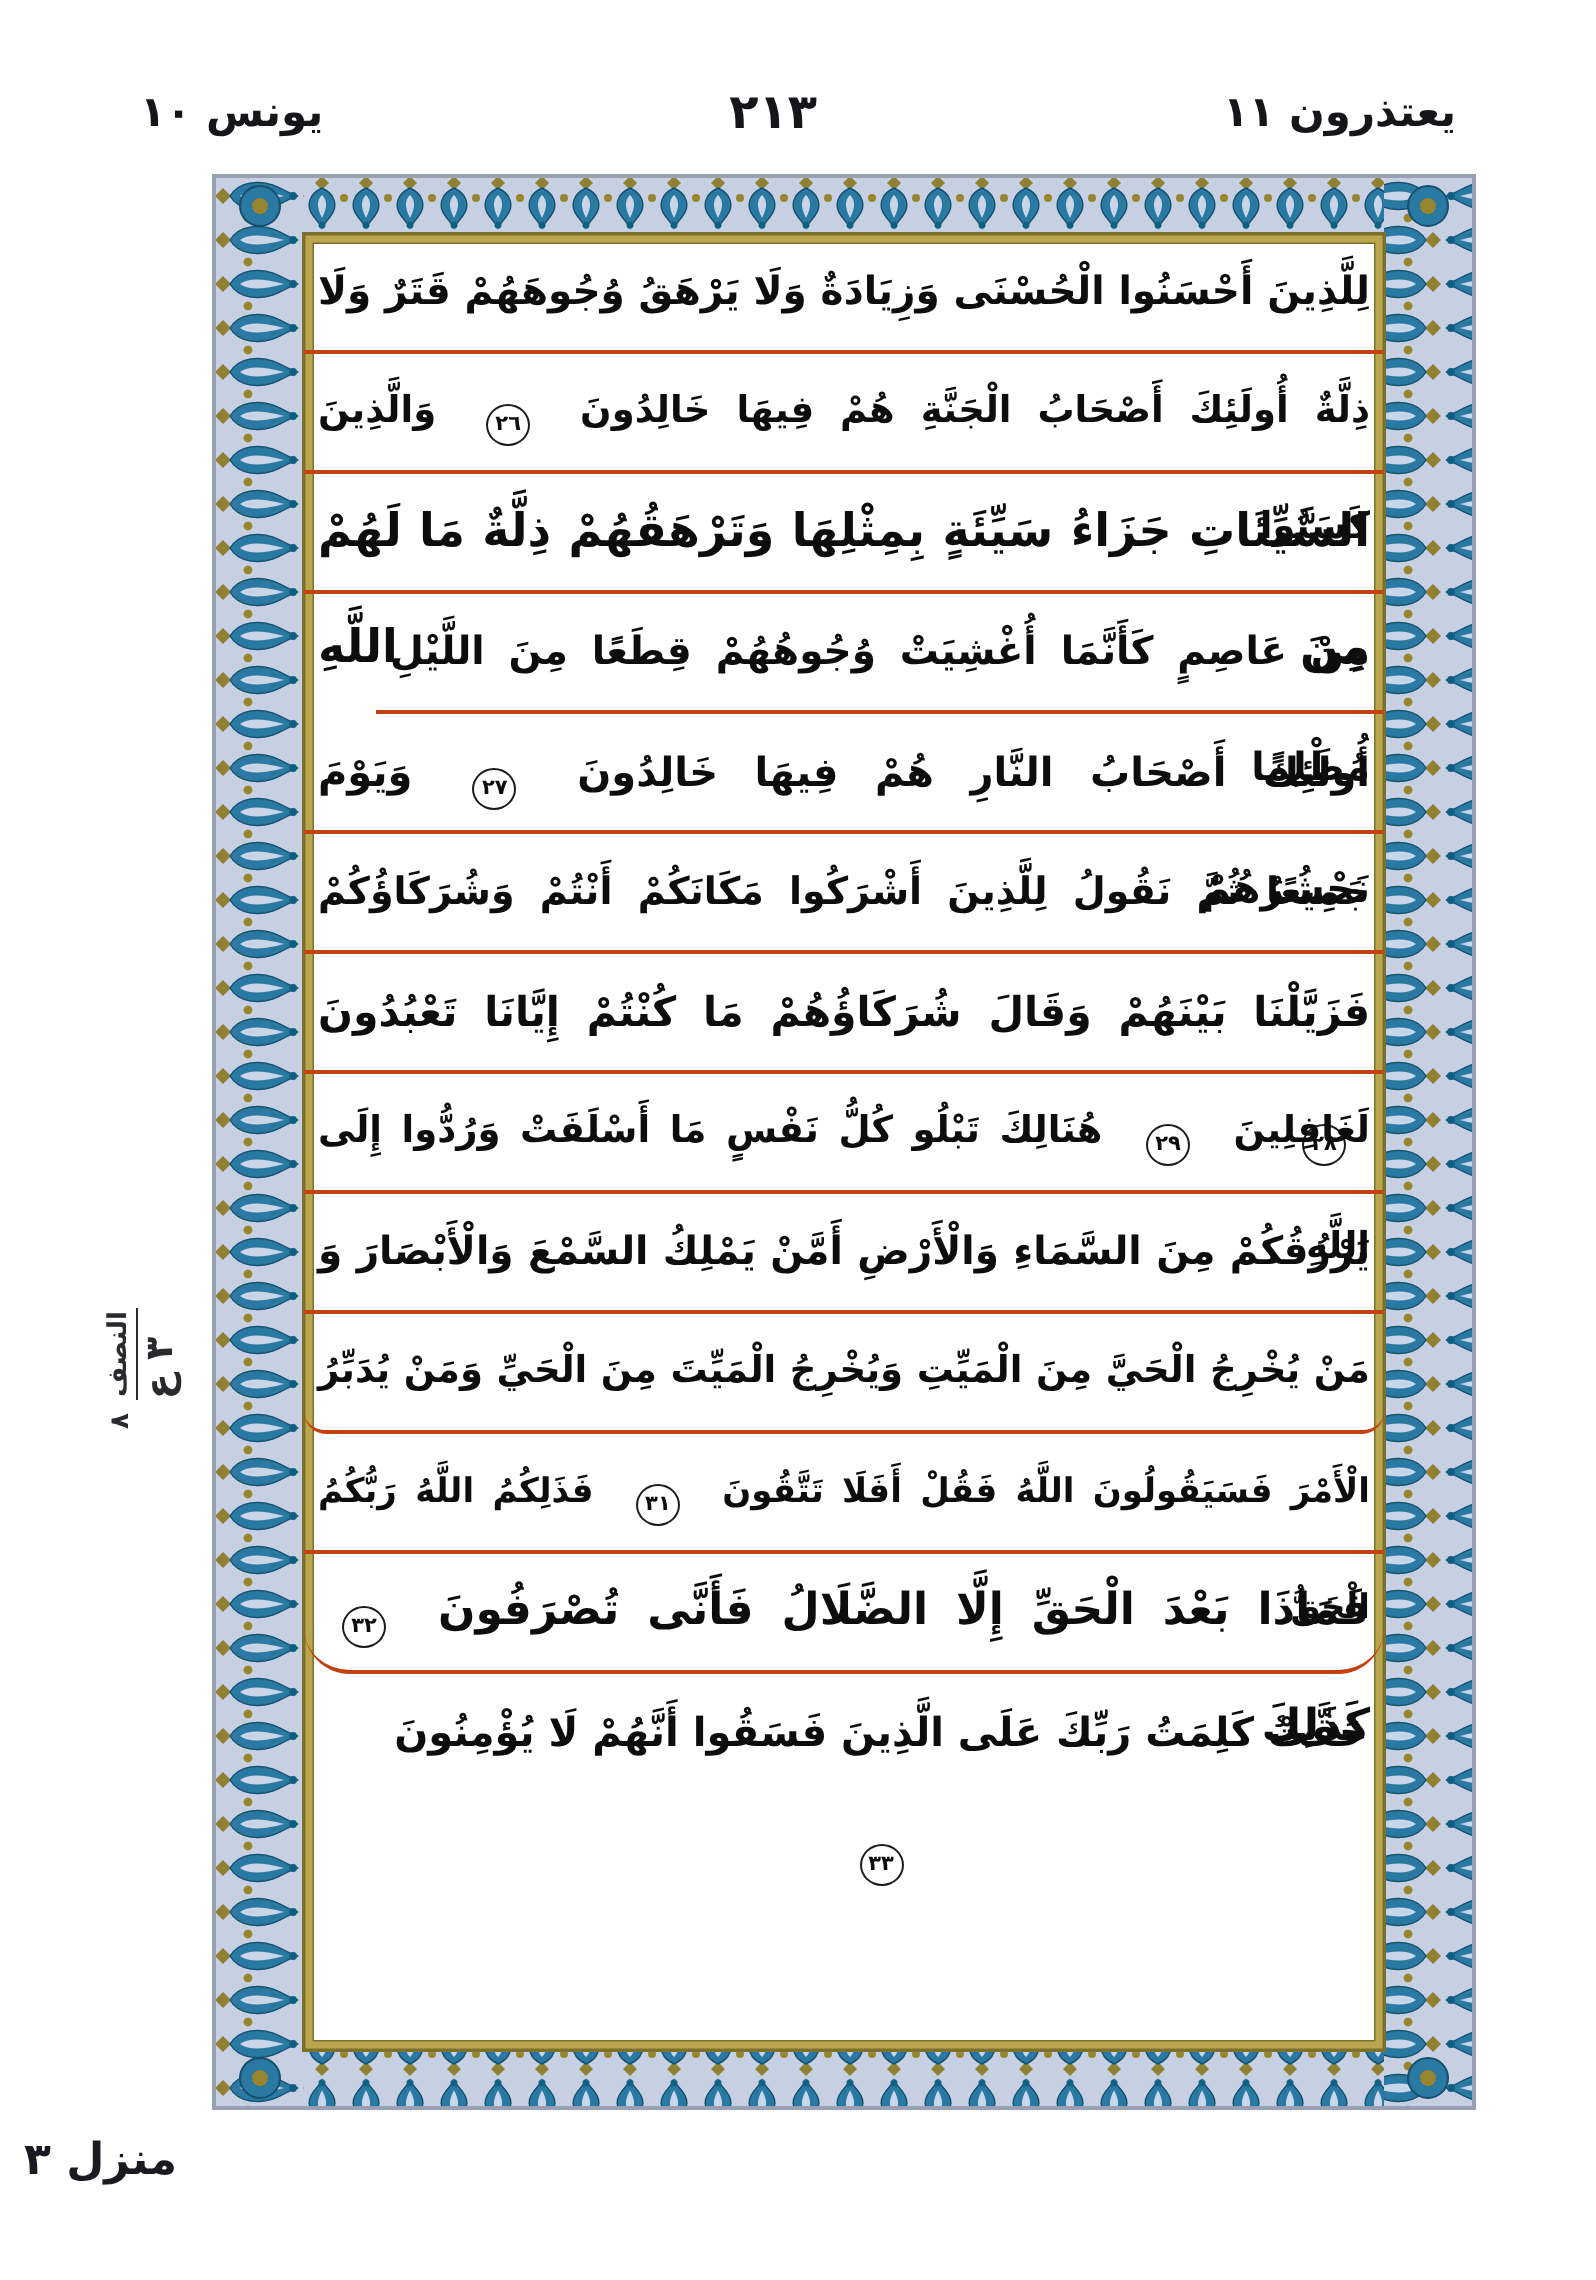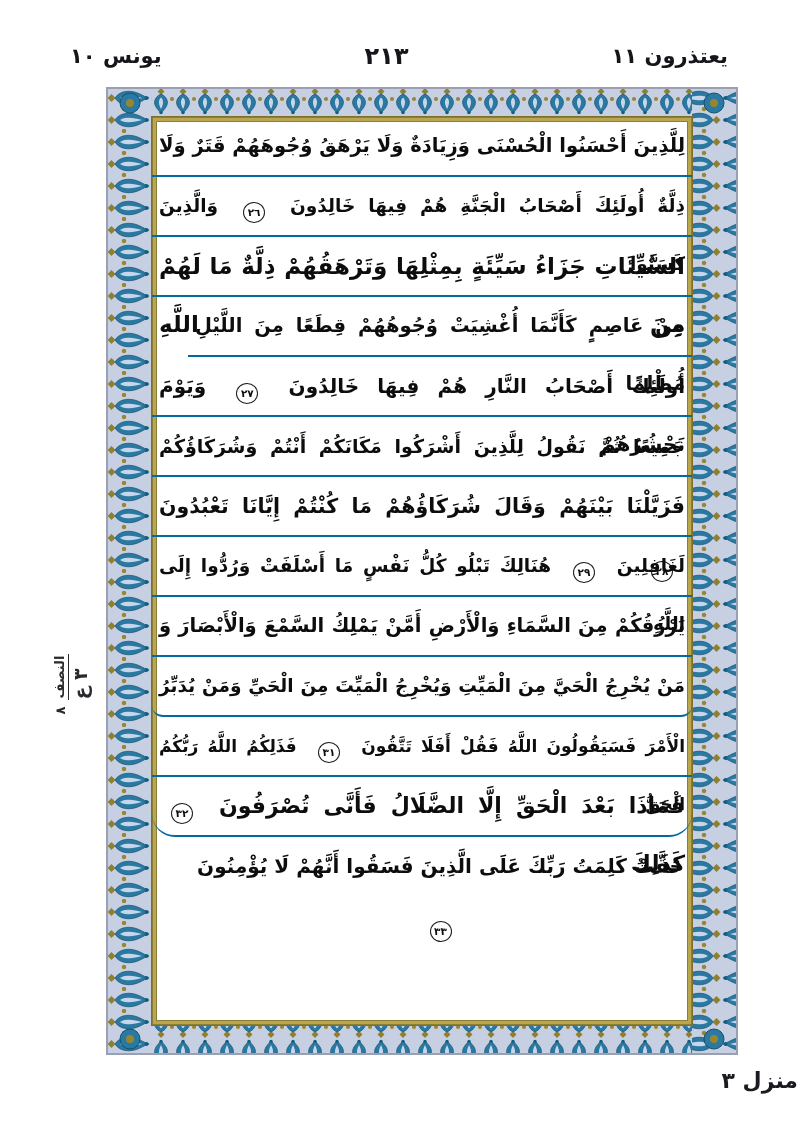--- a/index.html
+++ b/index.html
@@ -14,39 +14,39 @@
   .hdr-page{font-size:24px;font-weight:700;letter-spacing:1px;}
 
   
   .frame{position:absolute;left:106px;top:87px;width:632px;height:968px;}
   .frame svg{display:block;}
 
   
   .quran-text-area{position:absolute;left:152px;top:117px;width:540px;height:908px;
      direction:rtl;color:#0d0d0d;}
   .qline{box-sizing:border-box;height:60px;line-height:58px;padding:0 7px;
-     border-bottom:2px solid #0369a1;
+     border-bottom:2px solid #c2410c;
      text-align:justify;text-align-last:justify;
      font-weight:700;font-size:23px;overflow:visible;white-space:normal;}
   .qline:last-child{border-bottom:none;text-align:center;text-align-last:center;}
   .ayah-marker{display:inline-flex;align-items:center;justify-content:center;
      box-sizing:border-box;width:22px;height:21px;border:1.6px solid #1c1c1c;border-radius:50%;
      font-size:10.5px;line-height:1;font-weight:700;background:#fff;vertical-align:-4px;
      margin:0 12px;letter-spacing:0;}
 
   
   .margin-note{position:absolute;left:30px;top:658px;width:96px;height:52px;
      transform:rotate(-90deg);transform-origin:center center;
      display:flex;flex-direction:column;align-items:center;direction:rtl;color:#2a2a2e;}
   .mn-row-small{display:flex;direction:rtl;align-items:center;gap:6px;font-size:13px;font-weight:700;}
   .mn-portion{border-bottom:1.5px solid #2a2a2e;padding:0 2px 1px;}
   .mn-row-big{font-size:19px;font-weight:700;margin-top:0px;}
 
   
-  .page-footer{position:absolute;left:0;right:0;top:1068px;text-align:right;
+  .page-footer{position:absolute;left:12px;right:0;top:1068px;text-align:left;
      direction:rtl;color:#1a1a20;}
   .manzil{font-size:22px;font-weight:700;}
 </style>
 </head>
 <body>
 
 <div class="page">
 
   <div class="page-header">
     <span class="hdr-side">يعتذرون ١١</span>

